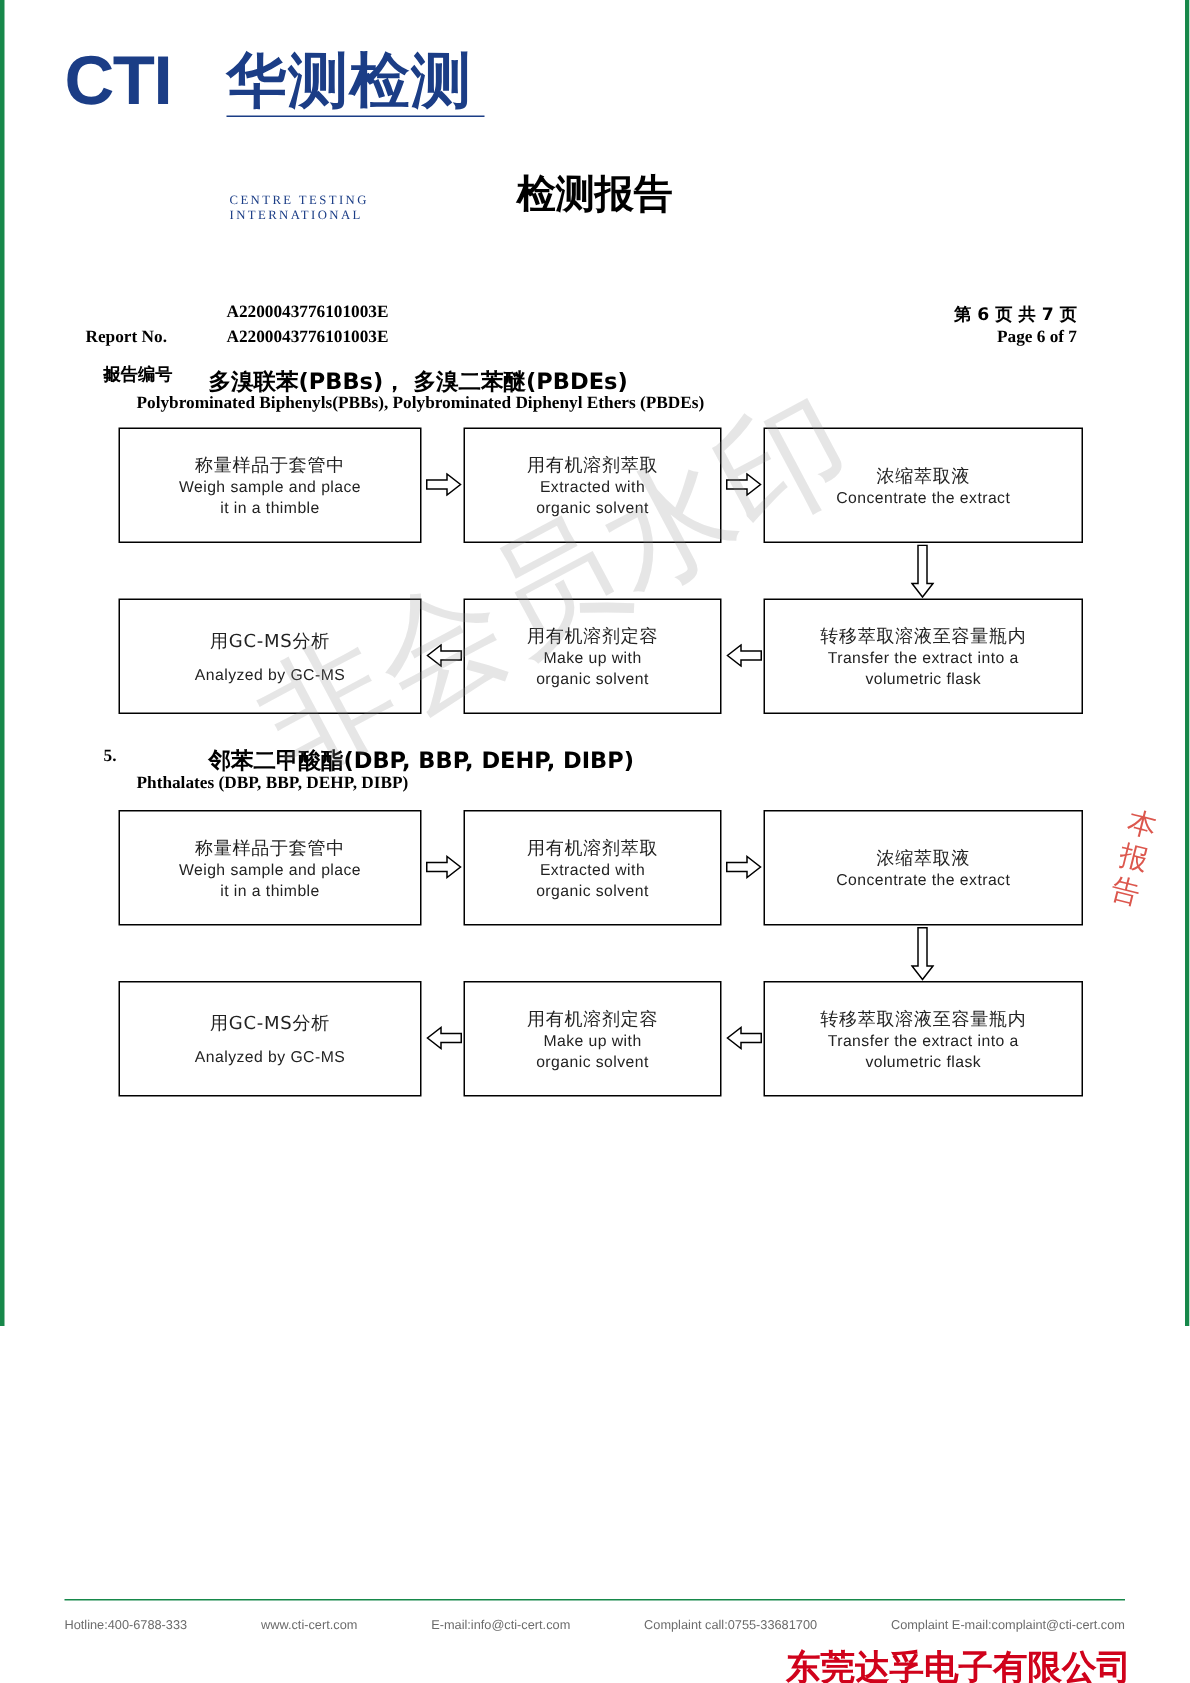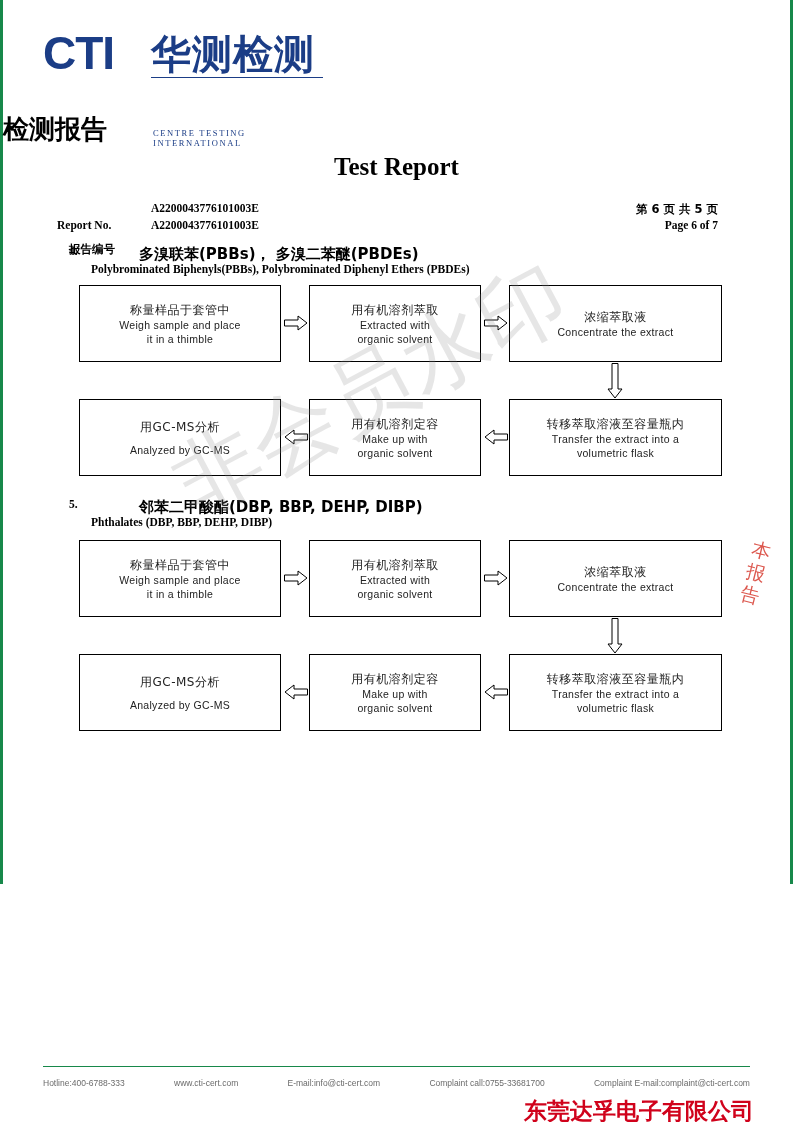--- a/index.html
+++ b/index.html
@@ -76,20 +76,21 @@
     width: 172px;
     height: 1px;
     background: #1b3d86;
   }
 
   
   .title-cn {
     position: absolute;
     left: 0; right: 0;
     top: 112px;
+    text-align: center;
     font-family: "DejaVu Sans", sans-serif;
     font-weight: bold;
     font-size: 26px;
     color: #000;
   }
   .title-en {
     position: absolute;
     left: 0; right: 0;
     top: 153px;
     text-align: center;
@@ -250,27 +251,26 @@
   <div class="page-inner">
 
     <div class="logo-block">
       <div class="logo-cti">CTI</div>
       <div class="logo-cn">华测检测</div>
       <div class="logo-rule"></div>
       <div class="logo-sub">CENTRE TESTING INTERNATIONAL</div>
     </div>
 
     <div class="title-cn">检测报告</div>
-    <div class="title-en">Test Report</div>
 
     <div class="rep-no-cn">报告编号</div>
     <div class="rep-no-val-cn">A2200043776101003E</div>
     <div class="rep-no-en">Report No.</div>
     <div class="rep-no-val-en">A2200043776101003E</div>
-    <div class="page-cn">第 6 页  共 5 页</div>
+    <div class="page-cn">第 6 页  共 7 页</div>
     <div class="page-en">Page 6 of 7</div>
 
     <div class="sec-num" style="left:66px; top:245px;">4.</div>
     <div class="sec-cn" style="left:88px; top:245px;">多溴联苯(PBBs)，  多溴二苯醚(PBDEs)</div>
     <div class="sec-en" style="left:88px; top:263px;">Polybrominated Biphenyls(PBBs), Polybrominated Diphenyl Ethers (PBDEs)</div>
 
     <div class="fbox" style="left:76px; top:285px; width:202px; height:77px;">
       <div class="cn">称量样品于套管中</div>
       <div class="en">Weigh sample and place</div>
       <div class="en">it in a thimble</div>

